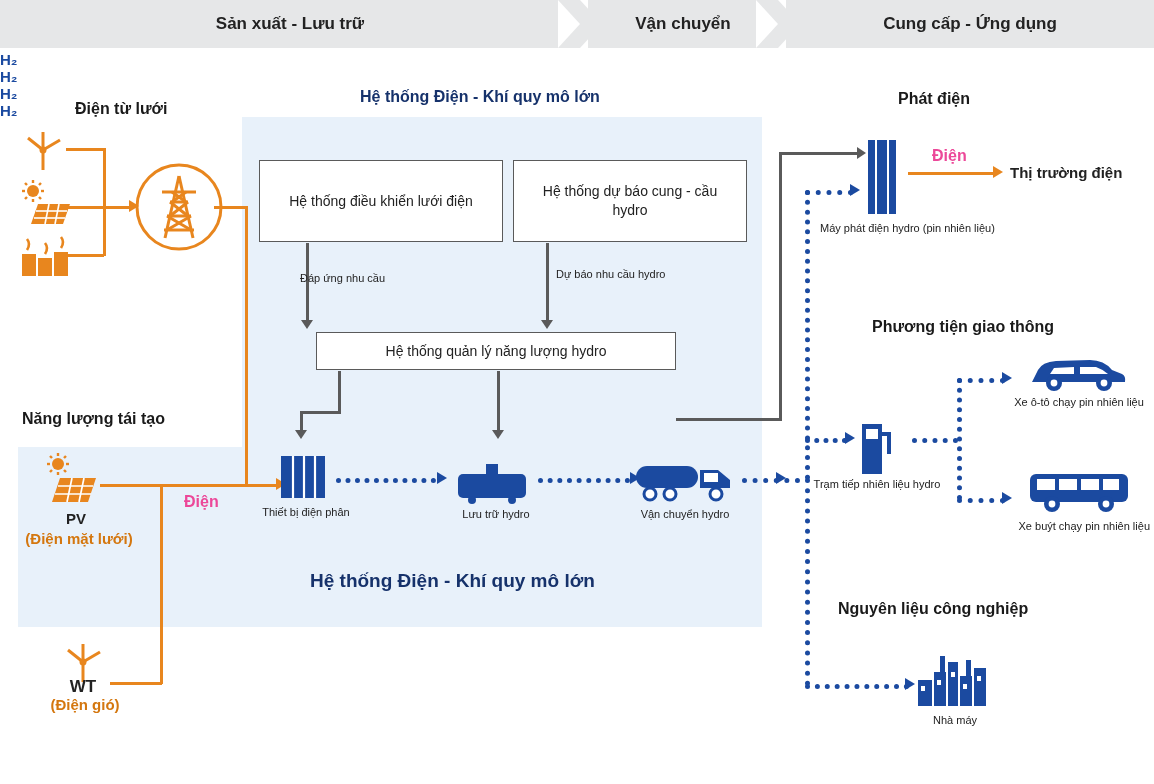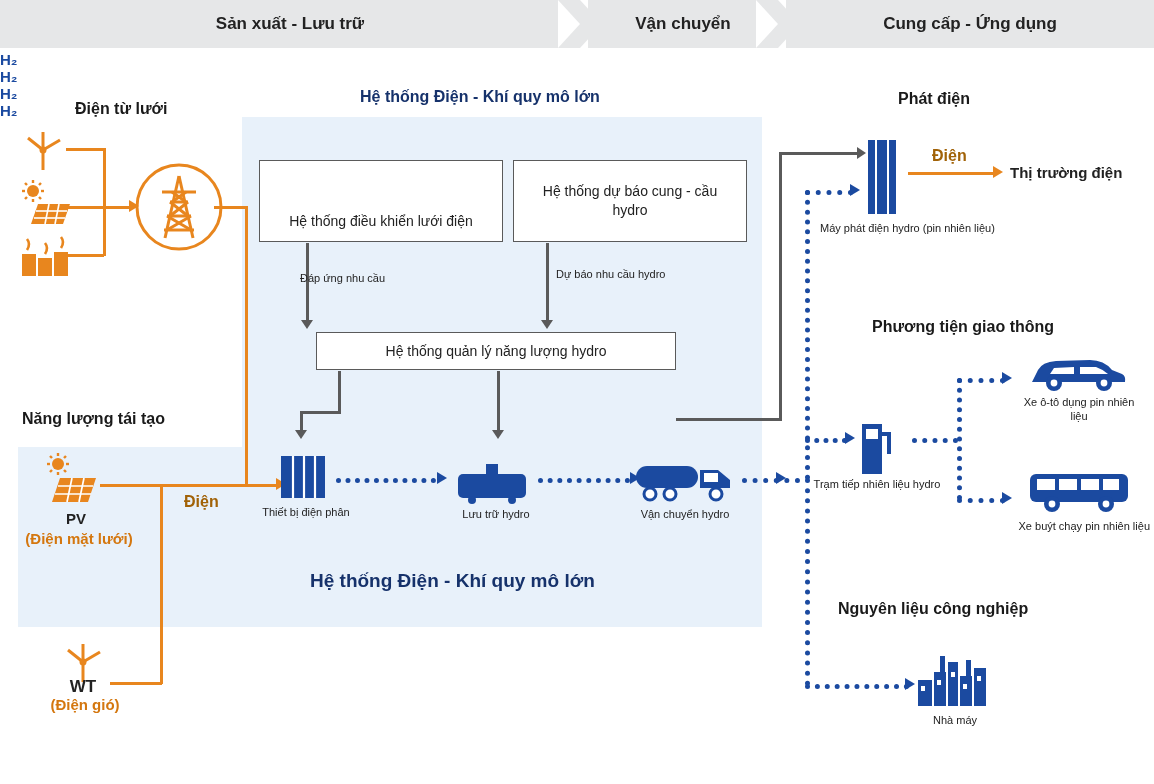--- a/index.html
+++ b/index.html
@@ -26,21 +26,21 @@
 
   
   #zone-main{left:242px;top:117px;width:520px;height:510px;background:#e8f1fa;}
   #zone-renew{left:18px;top:447px;width:224px;height:180px;background:#e8f1fa;}
 
   
   .lbl{position:absolute;font-size:11px;color:#222;line-height:1.25;}
   .lbl.c{text-align:center;}
   .hd{position:absolute;font-size:16px;font-weight:bold;color:#1a1a1a;}
   .hd.blue{color:#16326b;}
-  .orange{color:#a16207;font-weight:bold;}
+  .orange{color:#ec4899;font-weight:bold;}
   .h2{color:#1b4aa0;font-weight:bold;font-size:15px;}
   .bold{font-weight:bold;}
 
   
   .wbox{position:absolute;background:#ffffff;border:1.5px solid #5a5a5a;
         display:flex;align-items:center;padding:10px 12px;
         font-size:14px;color:#222;line-height:1.35;box-sizing:border-box;}
   .wbox.c{justify-content:center;text-align:center;}
 
   
@@ -220,21 +220,21 @@
   </svg>
 </div>
 <div class="lbl c bold" style="left:48px;top:676px;width:70px;font-size:17px;">WT</div>
 <div class="lbl c bold" style="left:30px;top:696px;width:110px;font-size:15px;color:#d4770f;">(Điện gió)</div>
 
 <div class="ol v" style="left:160px;top:484px;height:200px;"></div>
 <div class="ol h" style="left:110px;top:682px;width:52px;"></div>
 <div class="ol h" style="left:100px;top:484px;width:62px;"></div>
 <div class="lbl orange" style="left:184px;top:492px;font-size:16px;">Điện</div>
 
-<div class="wbox c" style="left:259px;top:160px;width:244px;height:82px;align-items:flex-end;">
+<div class="wbox c" style="left:259px;top:160px;width:244px;height:82px;">
   <span>Hệ thống điều khiển lưới điện</span>
 </div>
 <div class="wbox c" style="left:513px;top:160px;width:234px;height:82px;">
   <span>Hệ thống dự báo cung - cầu hydro</span>
 </div>
 <div class="wbox c" style="left:316px;top:332px;width:360px;height:38px;">
   <span>Hệ thống quản lý năng lượng hydro</span>
 </div>
 
 <div class="gl v" style="left:306px;top:243px;height:78px;"></div>
@@ -352,21 +352,21 @@
   <svg width="100" height="42" viewBox="0 0 100 42">
     <path d="M4 30 L10 18 Q14 10 28 9 L62 8 Q76 8 84 18 L94 22 Q98 24 97 30 L4 30 Z" fill="#1b4aa0"></path>
     <path d="M26 16 L46 15 L46 22 L22 22 Z" fill="#ffffff"></path>
     <path d="M52 15 L68 15 Q74 17 80 22 L52 22 Z" fill="#ffffff"></path>
     <circle cx="26" cy="31" r="8" fill="#1b4aa0"></circle>
     <circle cx="26" cy="31" r="3.4" fill="#ffffff"></circle>
     <circle cx="76" cy="31" r="8" fill="#1b4aa0"></circle>
     <circle cx="76" cy="31" r="3.4" fill="#ffffff"></circle>
   </svg>
 </div>
-<div class="lbl c" style="left:1014px;top:396px;width:130px;">Xe ô-tô dụng pin nhiên liệu</div>
+<div class="lbl c" style="left:1014px;top:396px;width:130px;">Xe ô-tô chạy pin nhiên liệu</div>
 
 <div class="abs" style="left:1026px;top:470px;">
   <svg width="106" height="44" viewBox="0 0 106 44">
     <rect x="4" y="4" width="98" height="28" rx="6" fill="#1b4aa0"></rect>
     <g fill="#ffffff">
       <rect x="11" y="9" width="18" height="11"></rect>
       <rect x="33" y="9" width="18" height="11"></rect>
       <rect x="55" y="9" width="18" height="11"></rect>
       <rect x="77" y="9" width="16" height="11"></rect>
     </g>

